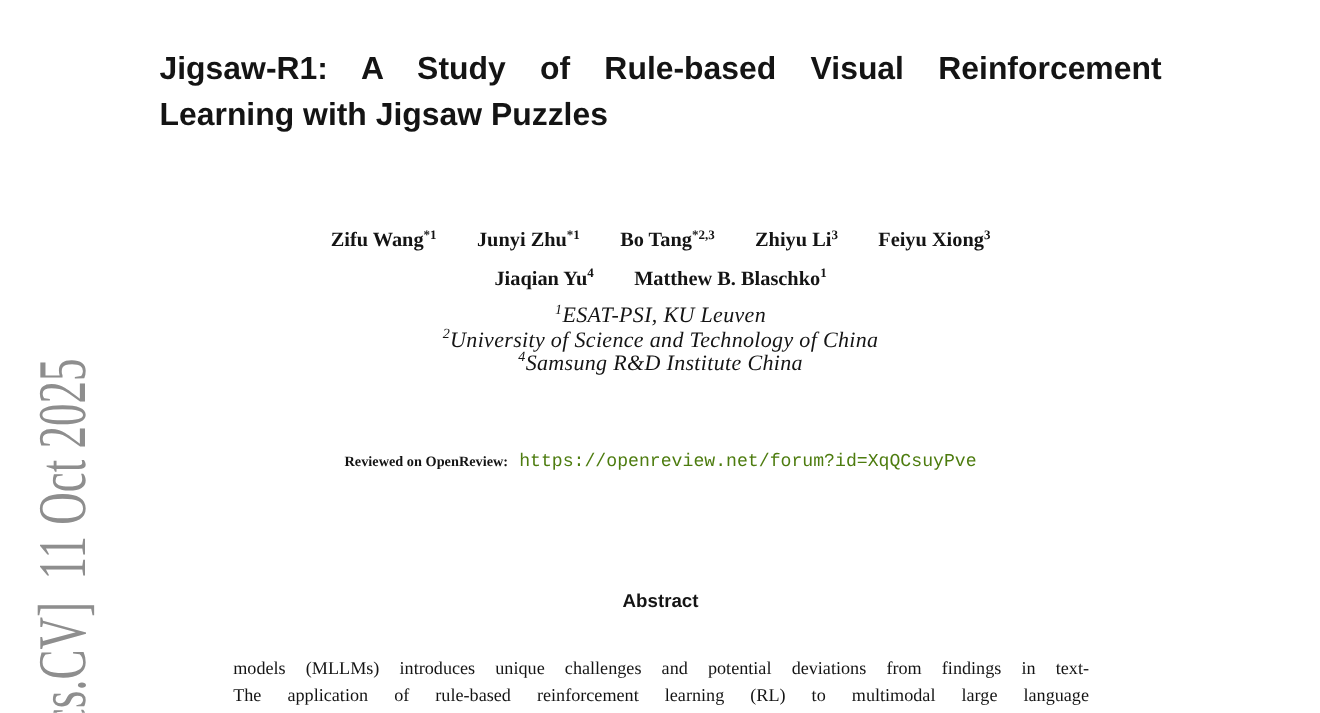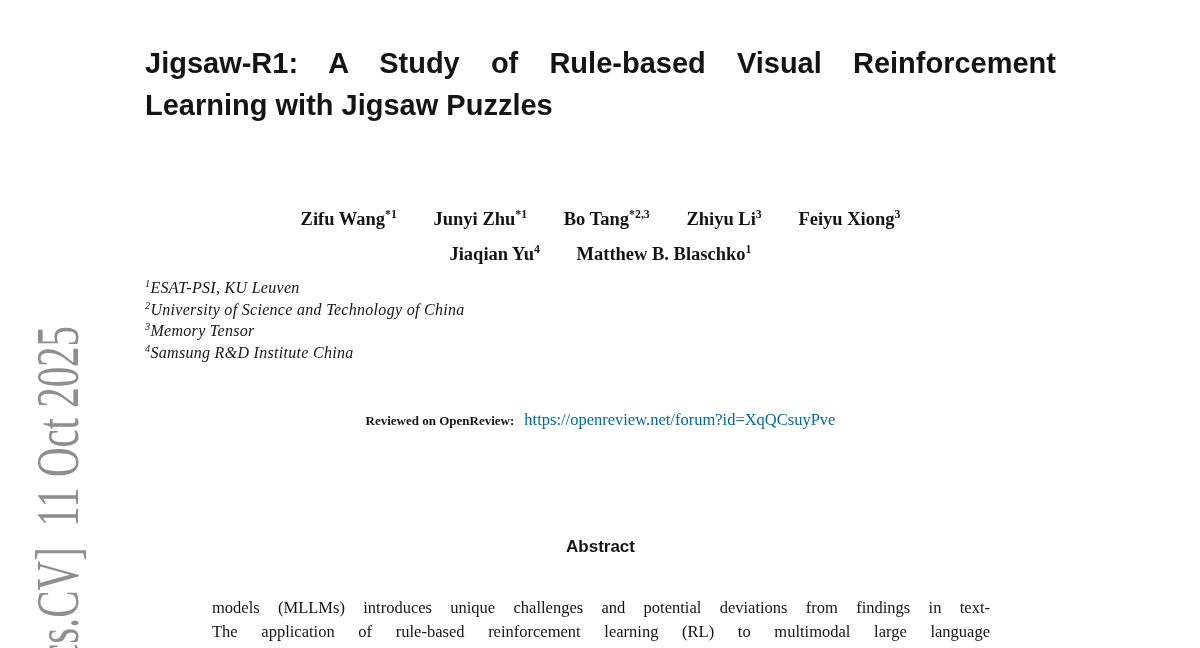--- a/index.html
+++ b/index.html
@@ -76,43 +76,44 @@
   .author sup, .affil sup {
     font-size: 64%;
     vertical-align: super;
     line-height: 0;
   }
   .affiliations {
     position: absolute;
     top: 277px;
     left: 0;
     width: 911px;
+    text-align: center;
     font-family: "Liberation Serif", serif;
     font-style: italic;
-    font-size: 16px;
+    font-size: 20px;
     line-height: 21.5px;
     letter-spacing: 0.3px;
   }
   .review-line {
     position: absolute;
     top: 410px;
     left: 0;
     width: 911px;
     text-align: center;
     white-space: nowrap;
   }
   .review-label {
     font-family: "Liberation Serif", serif;
     font-weight: bold;
     font-size: 13px;
   }
   .review-url {
-    font-family: Liberation Serif, serif;
+    font-family: Liberation Mono, monospace;
     font-size: 16.5px;
-    color: #0369a1;
+    color: #4d7c0f;
     text-decoration: none;
     margin-left: 6px;
   }
   .abstract-heading {
     position: absolute;
     top: 538px;
     left: 0;
     width: 911px;
     text-align: center;
     font-family: "Liberation Sans", sans-serif;
@@ -159,21 +160,20 @@
       </div>
       <div>
         <span class="author"><span>Jiaqian Yu</span><sup>4</sup></span>
         <span class="author"><span>Matthew B. Blaschko</span><sup>1</sup></span>
       </div>
     </div>
 
     <div class="affiliations">
       <div class="affil"><sup>1</sup><span>ESAT-PSI, KU Leuven</span></div>
       <div class="affil"><sup>2</sup><span>University of Science and Technology of China</span></div>
-      <div class="affil"><sup>3</sup><span>Memory Tensor</span></div>
       <div class="affil"><sup>4</sup><span>Samsung R&amp;D Institute China</span></div>
     </div>
 
     <div class="review-line">
       <span class="review-label">Reviewed on OpenReview:</span>
       <a class="review-url">https://openreview.net/forum?id=XqQCsuyPve</a>
     </div>
 
     <h2 class="abstract-heading">Abstract</h2>
 

